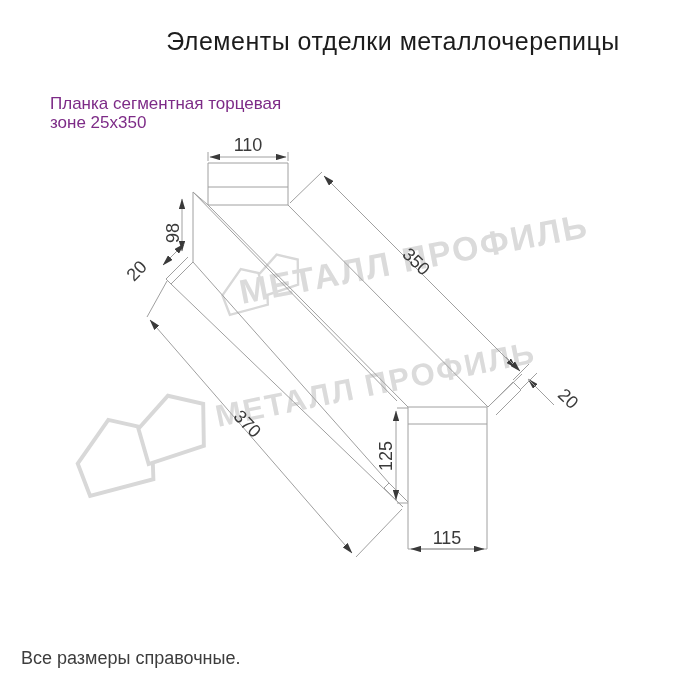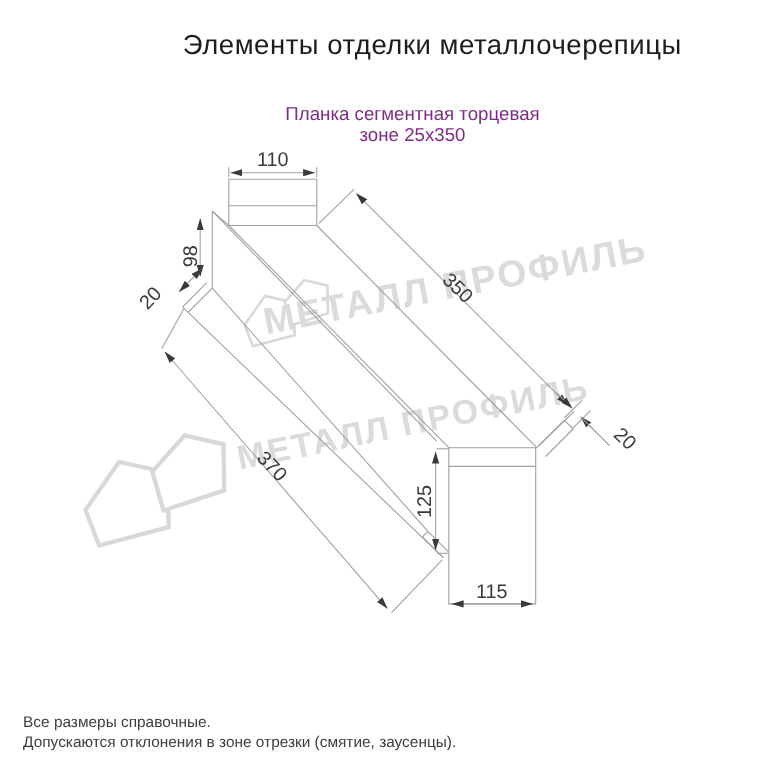--- a/index.html
+++ b/index.html
@@ -1,22 +1,22 @@
 <!DOCTYPE html>
 <html><head>
 <meta charset="utf-8">
 <style>
   html,body{margin:0;padding:0;background:#ffffff;}
   .page{position:relative;width:700px;height:700px;background:#ffffff;overflow:hidden;
         font-family:"Liberation Sans", sans-serif;}
   .title{position:absolute;top:27px;left:0;width:700px;text-align:center;
          font-size:25px;color:#1c1c1c;letter-spacing:0.5px;padding-left:43px;}
-  .subtitle{position:absolute;top:94px;left:50px;width:650px;text-align:center;
+  .subtitle{position:absolute;top:94px;left:50px;width:650px;text-align:left;
             font-size:17px;line-height:19px;color:#7d2b87;}
-  .footer{position:absolute;left:21px;font-size:14px;color:#3d3d3d;}
+  .footer{position:absolute;left:21px;font-size:18px;color:#3d3d3d;}
   .note1{top:648px;}
   .note2{top:666px;}
   svg text{font-family:"Liberation Sans", sans-serif;}
   .dimtxt{font-size:18px;fill:#3a3a3a;}
   .wmtxt{font-weight:bold;fill:#dbdbdb;letter-spacing:2px;}
 </style>
 </head>
 <body>
 
 <div class="page">
@@ -126,15 +126,14 @@
     </g>
     <text class="dimtxt" transform="translate(392,456) rotate(-90)" text-anchor="middle">125</text>
 
     <g fill="none" stroke="#a0a0a0" stroke-width="1">
       <path d="M411,549 L484,549" marker-start="url(#arw)" marker-end="url(#arw)"></path>
     </g>
     <text class="dimtxt" transform="translate(447,544)" text-anchor="middle">115</text>
   </svg>
 
   <div class="footer note1">Все размеры справочные.</div>
-  <div class="footer note2">Допускаются отклонения в зоне отрезки (смятие, заусенцы).</div>
 
 </div>
 
 </body></html>

